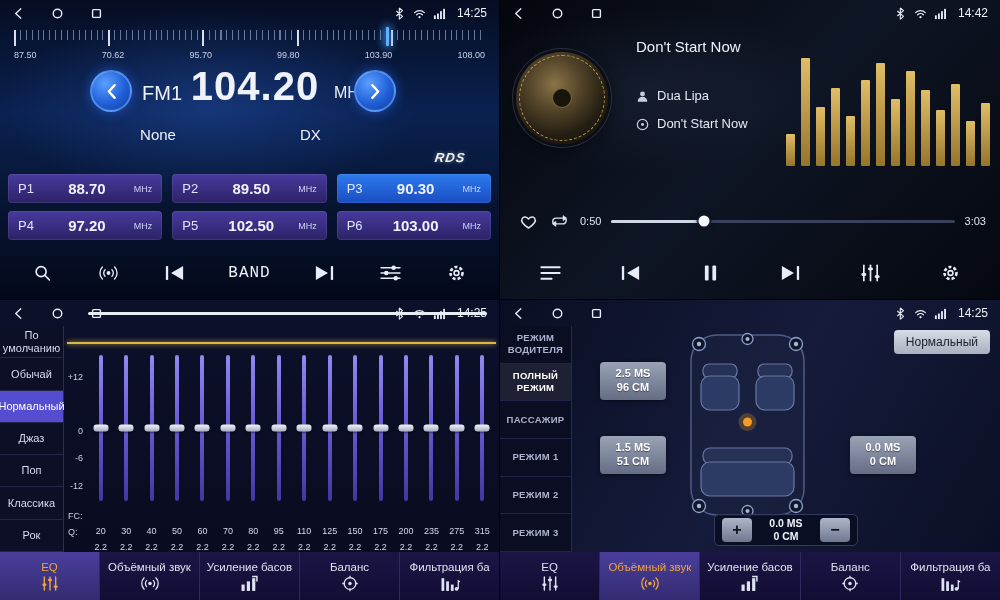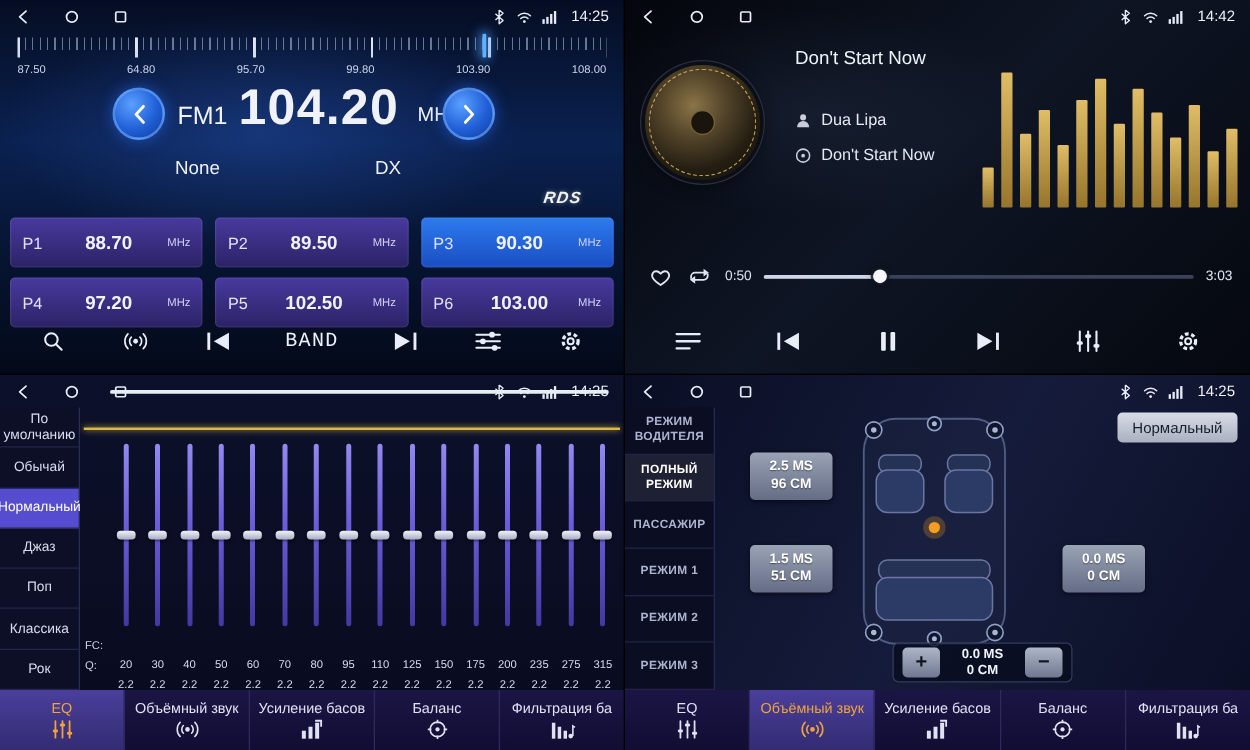--- a/index.html
+++ b/index.html
@@ -50,21 +50,21 @@
   .band-label { position:absolute; left:142px; top:82px; font-size:20px; }
   .freq-big { position:absolute; left:180px; top:64px; width:150px; text-align:center;
               font-size:40px; font-weight:bold; letter-spacing:1px; }
   .freq-unit { position:absolute; left:334px; top:84px; font-size:16px; }
   .subband { position:absolute; left:128px; top:126px; width:60px; text-align:center; font-size:15px; color:#eef1f8; }
   .dx { position:absolute; left:300px; top:126px; font-size:15px; color:#eef1f8; }
   .rds { position:absolute; right:34px; top:150px; font-size:13px; font-weight:bold; font-style:italic;
          letter-spacing:1px; transform:skewX(-8deg); color:#f2f2f2; text-shadow:0 0 4px rgba(255,255,255,.4); }
   .presets { position:absolute; left:8px; right:8px; top:174px; display:grid;
              grid-template-columns:repeat(3,1fr); column-gap:10px; row-gap:8px; }
-  .preset { height:40px; border-radius:4px; display:flex; align-items:center; padding:0 10px; gap:6px;
+  .preset { height:29px; border-radius:4px; display:flex; align-items:center; padding:0 10px; gap:6px;
             background:linear-gradient(180deg,#473a9e,#2c2266); cursor:pointer;
             box-shadow:inset 0 0 0 1px rgba(255,255,255,.08); }
   .preset.active { background:linear-gradient(180deg,#2d7bee,#1a4dc2); }
   .preset .pid { font-size:13px; color:#dfe3ff; width:22px; }
   .preset .pfreq { font-size:15px; font-weight:bold; flex:1; text-align:center; }
   .preset .punit { font-size:9px; color:#cfd4f5; }
   .toolbar { position:absolute; left:0; right:0; bottom:2px; height:48px; display:flex;
              align-items:center; justify-content:space-around; padding:0 10px; }
   .tb { background:none; border:none; color:#e9edf8; display:flex; align-items:center;
         justify-content:center; padding:4px; cursor:pointer; font-family:Liberation Mono, monospace; }
@@ -215,21 +215,21 @@
         <span class="sb-time">14:25</span>
       </div>
     </div>
 
     <div class="ruler">
       <div class="ticks"></div>
       <div class="ticks-major"></div>
       <div class="pointer" style="left: 79%;"></div>
       <div class="ruler-labels">
           <span>87.50</span>
-          <span>64.80</span>
+          <span>70.62</span>
           <span>95.70</span>
           <span>99.80</span>
           <span>103.90</span>
           <span>108.00</span>
         </div>
     </div>
 
     <button class="circle-btn prev">
       <span class="icon">
           <svg viewBox="0 0 12 16">
@@ -535,20 +535,26 @@
         <div class="eq-preset">Обычай</div>
         <div class="eq-preset active">Нормальный</div>
         <div class="eq-preset">Джаз</div>
         <div class="eq-preset">Поп</div>
         <div class="eq-preset">Классика</div>
         <div class="eq-preset">Рок</div>
       </div>
 
     <div class="eq-panel">
       <div class="hline-gold"></div>
+      <div class="eq-scale">
+        <span class="s0">+12</span>
+        <span class="s1">0</span>
+        <span class="s2">-6</span>
+        <span class="s3">-12</span>
+      </div>
       <span class="fcq-label fc-l">FC:</span>
       <span class="fcq-label q-l">Q:</span>
       <div class="eq-bands" id="eq-bands">
           <div class="band">
             <div class="track">
               <div class="knob"></div>
             </div>
             <div class="fc">20</div>
             <div class="qv">2.2</div>
           </div>

